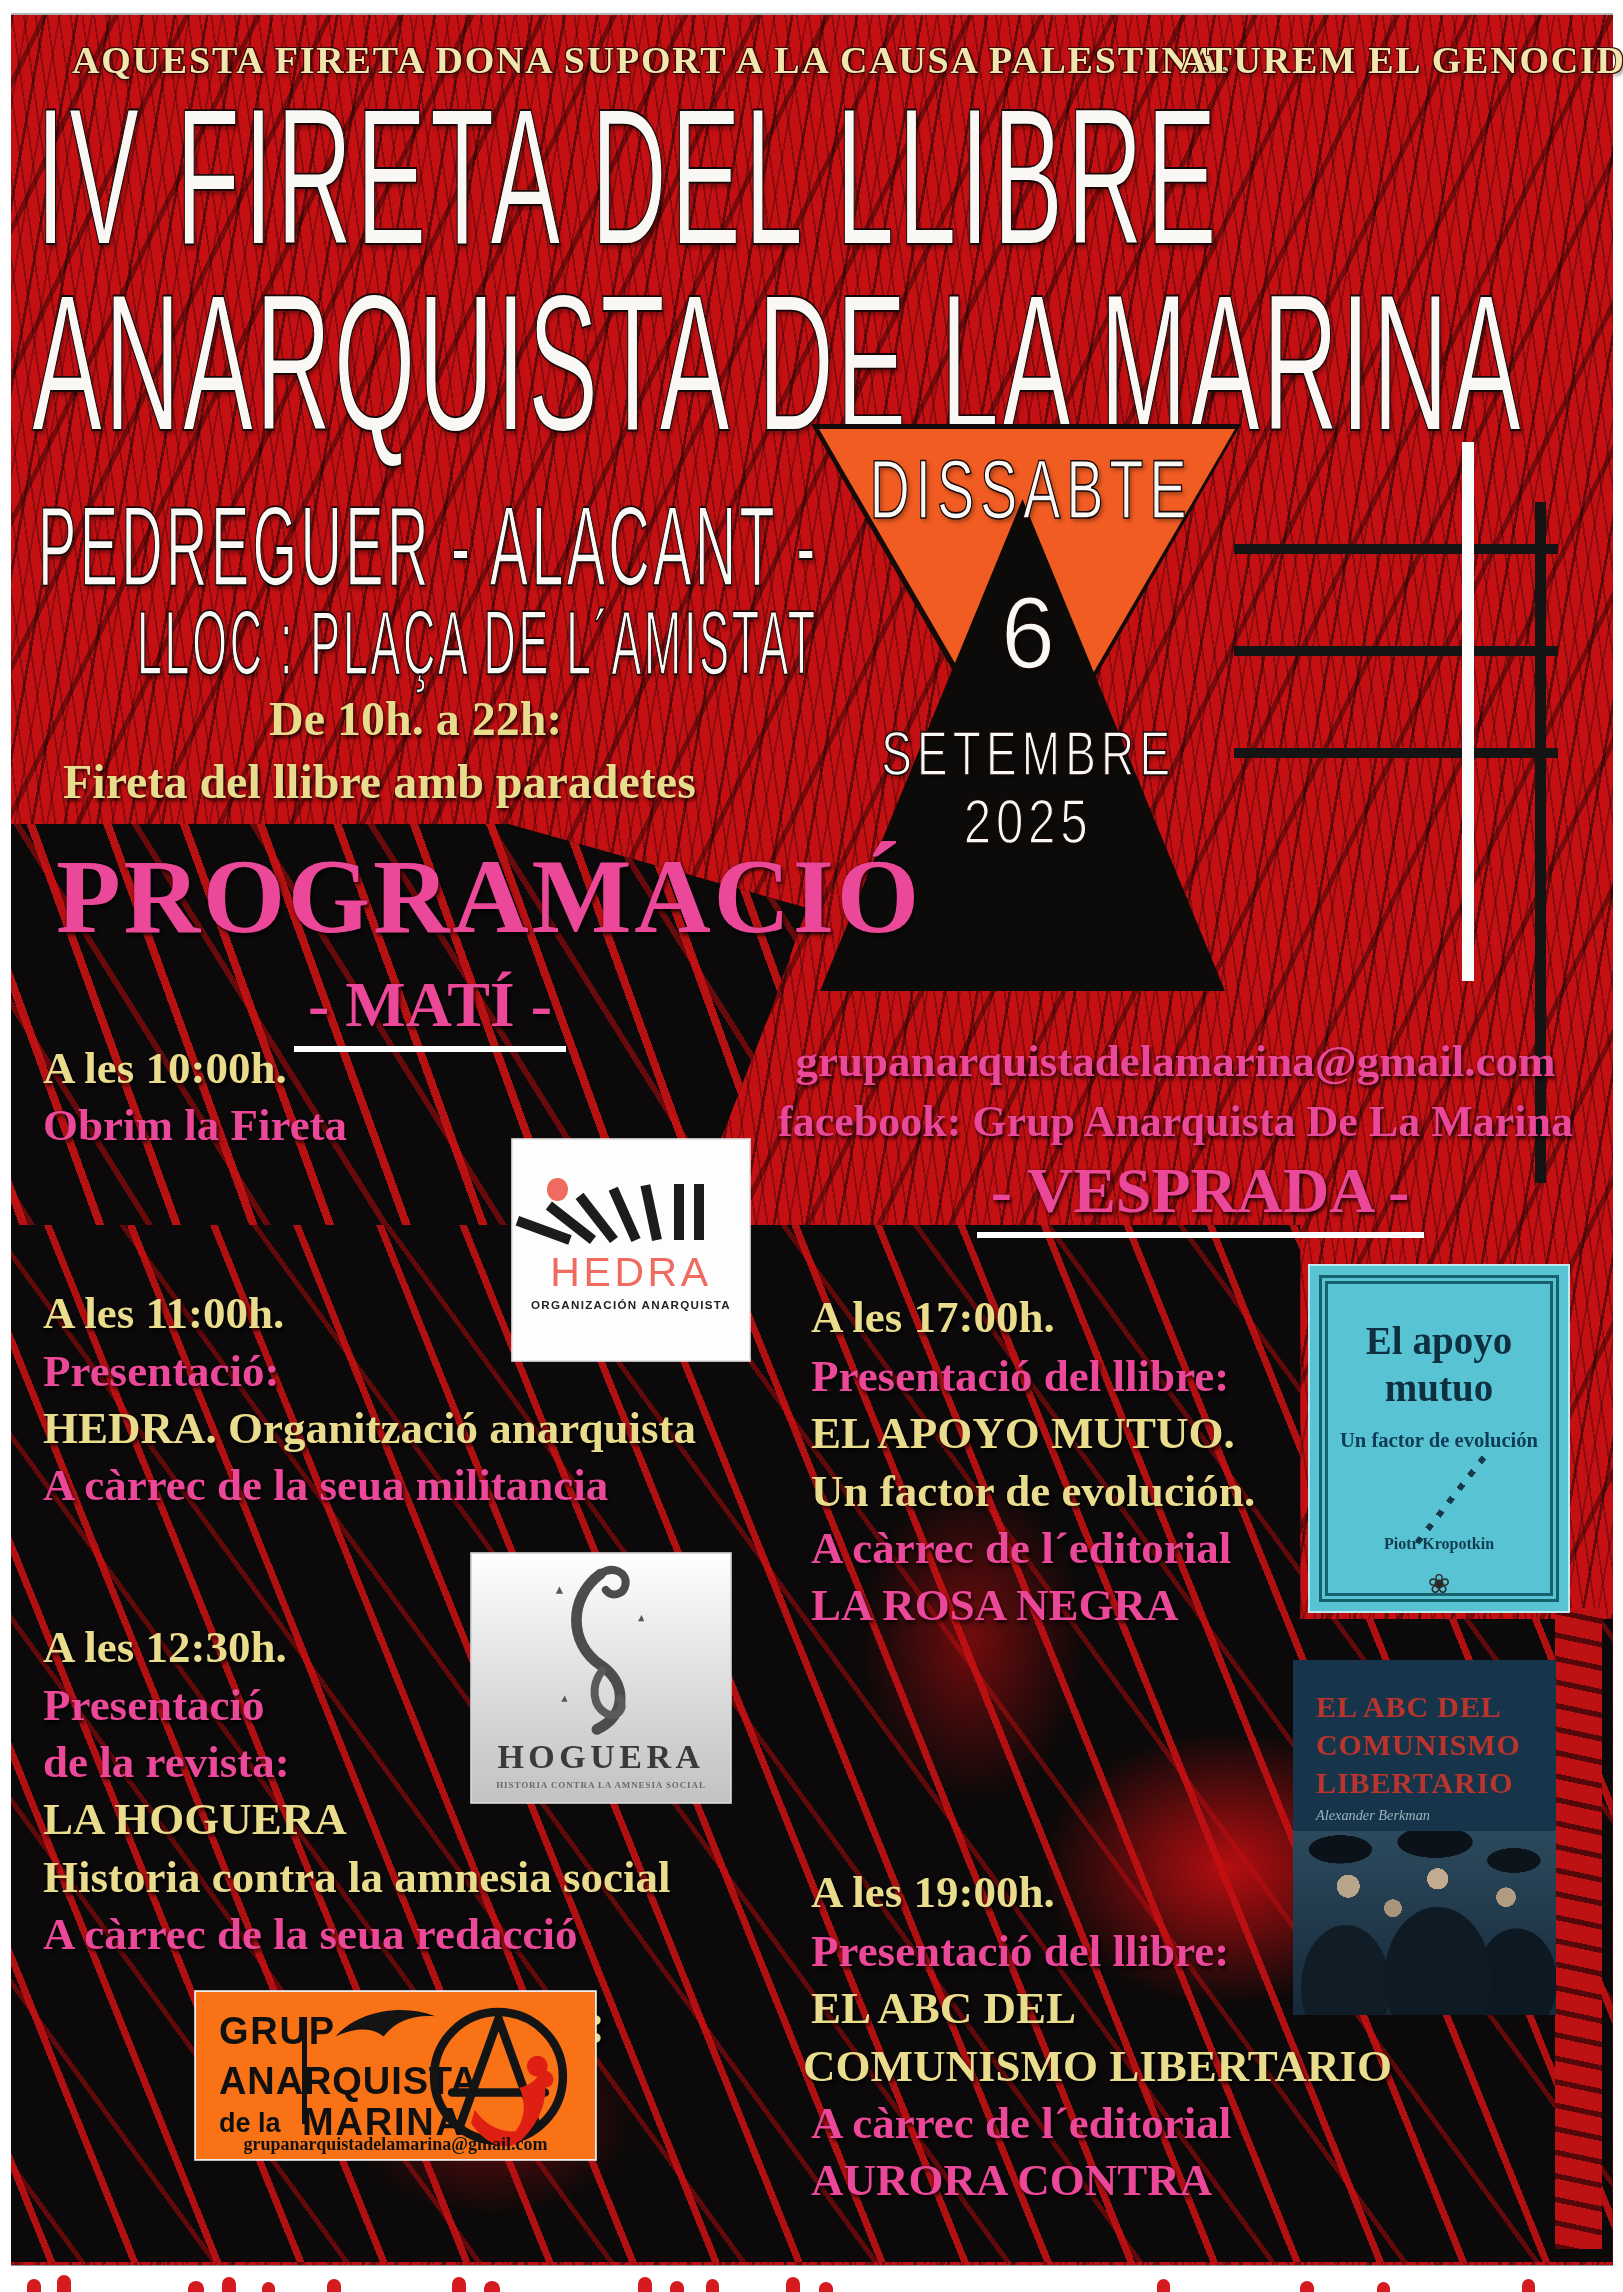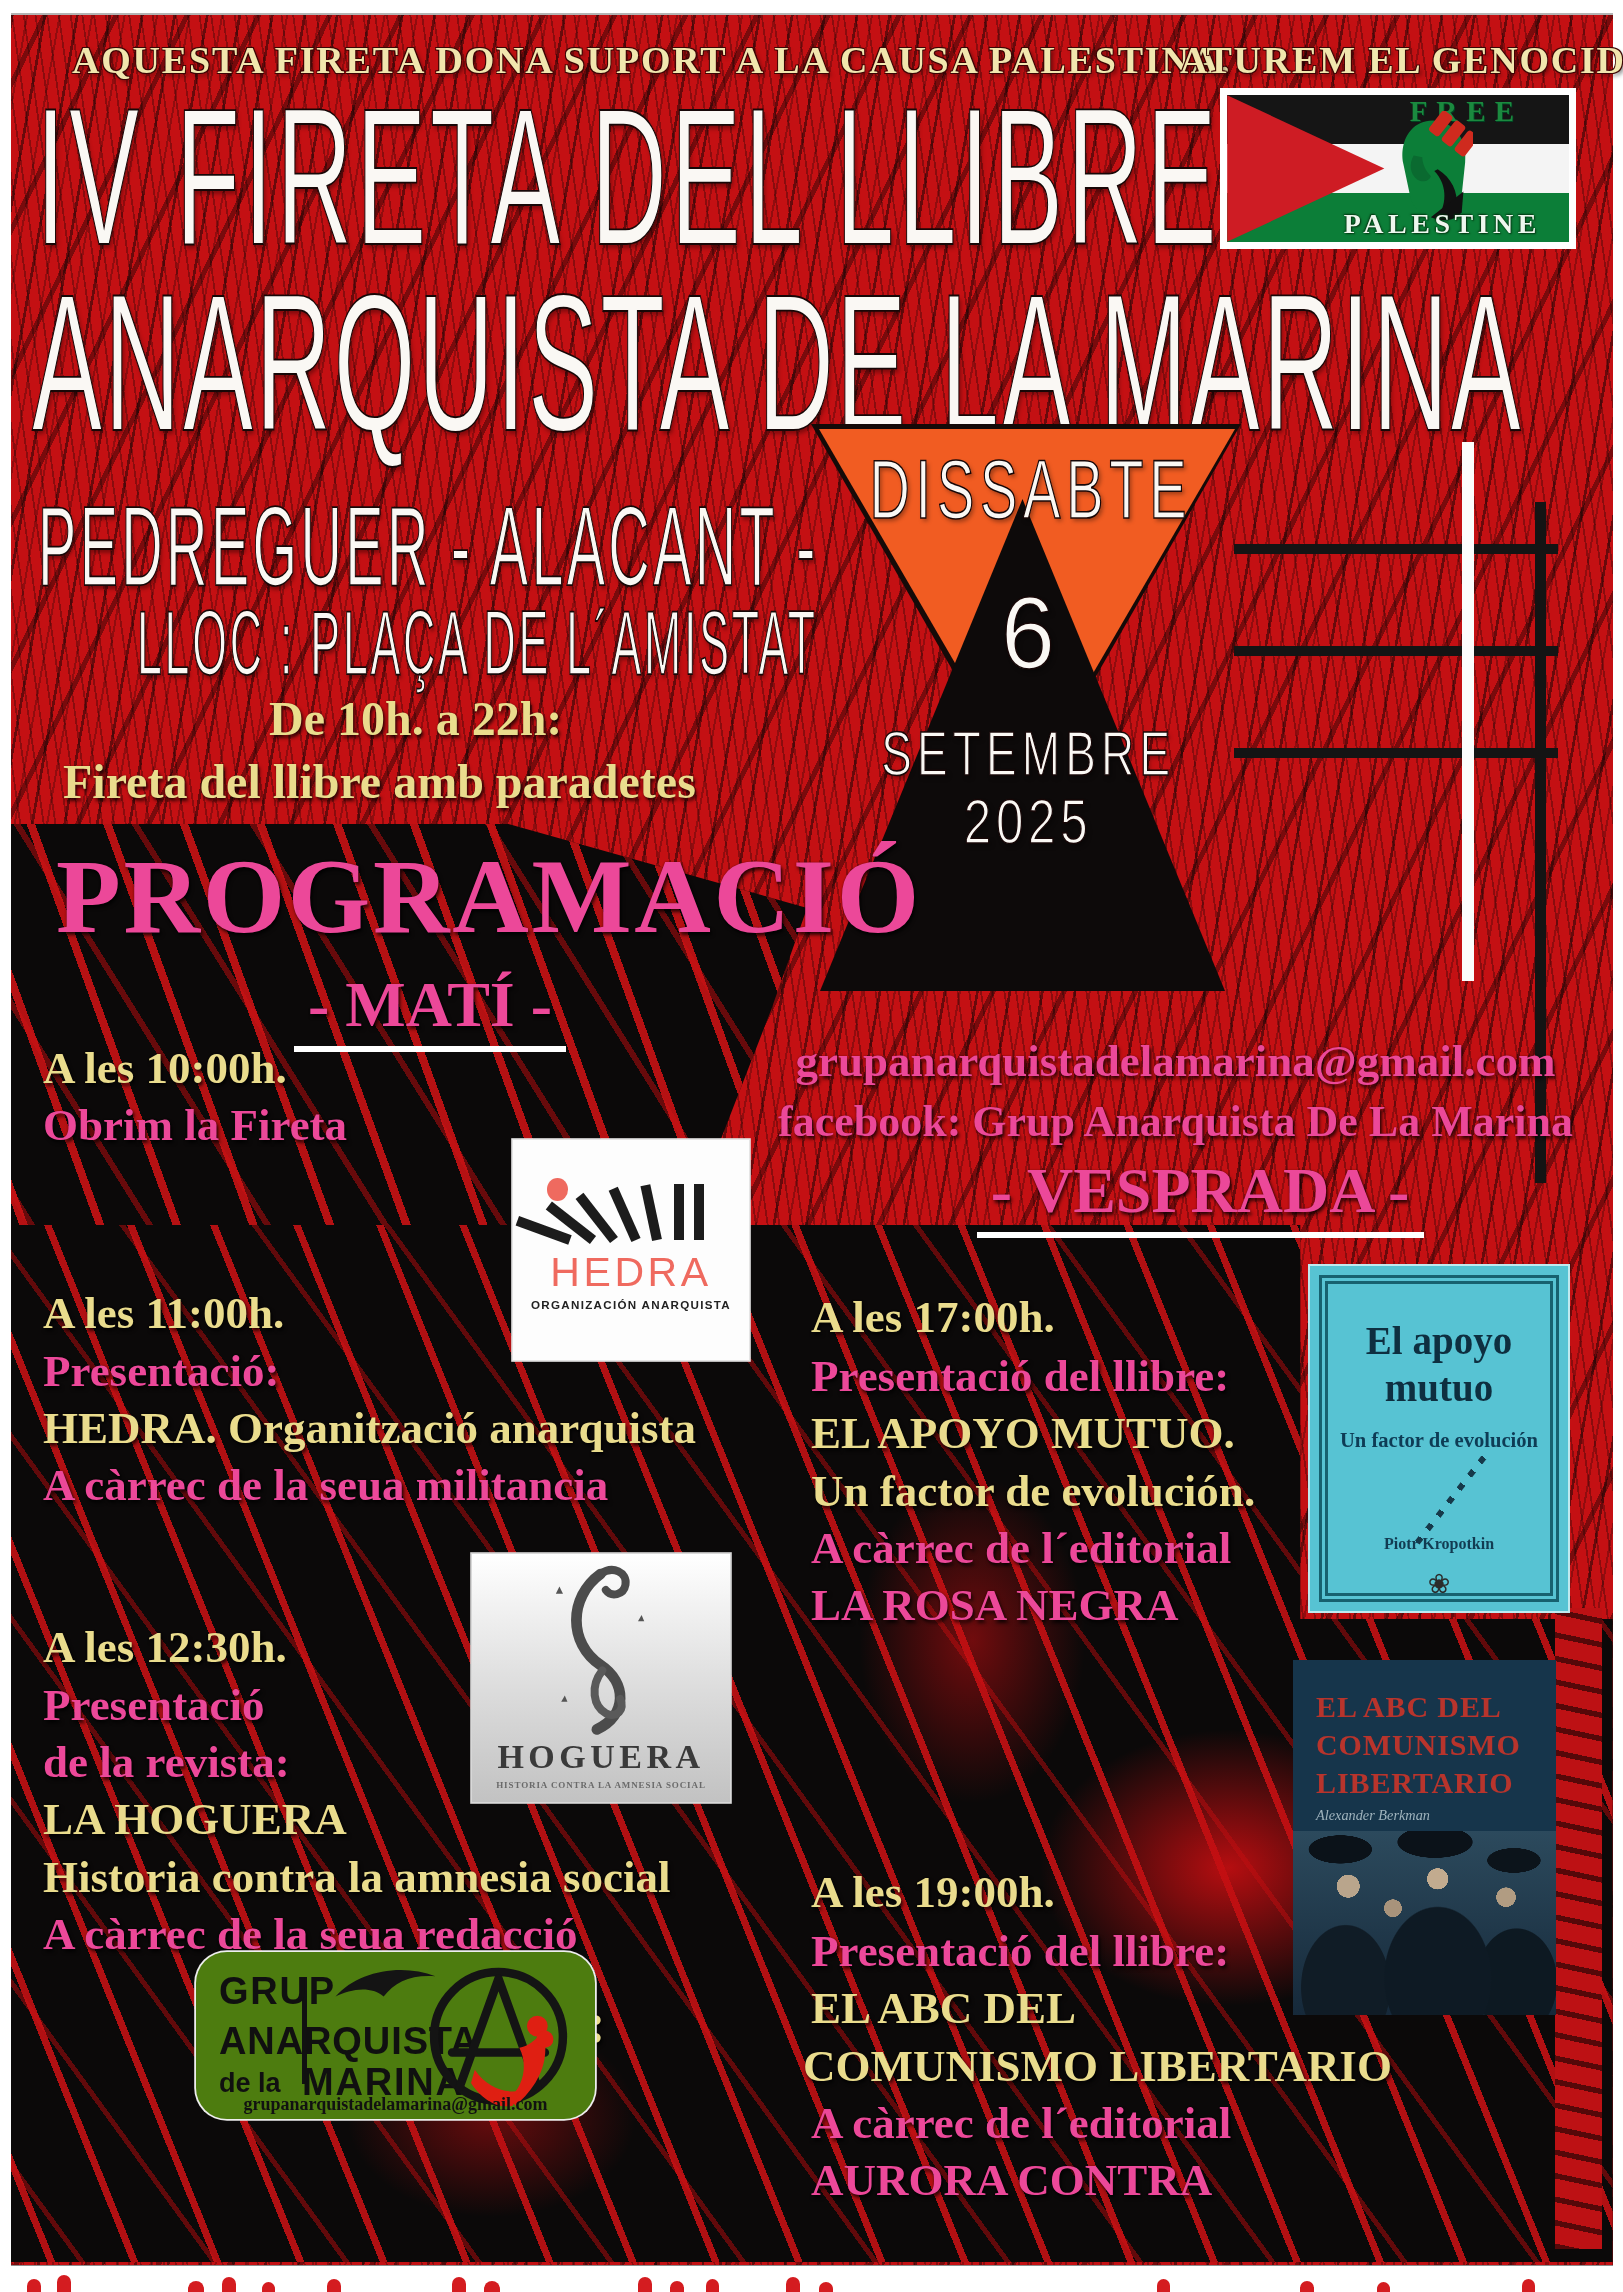--- a/index.html
+++ b/index.html
@@ -73,22 +73,22 @@
   .hedra-name{position:absolute;left:0;right:0;top:109px;text-align:center;font-weight:400;font-size:41px;
     color:#ef6a5f;letter-spacing:3.6px;}
   .hedra-tag{position:absolute;left:0;right:0;top:158px;text-align:center;font-weight:700;font-size:11.6px;
     color:#222;letter-spacing:1.3px;}
   .hoguera{position:absolute;left:472px;top:1554px;width:258px;height:248px;
     background:linear-gradient(180deg,#ffffff,#dcdcdc 55%,#c2c2c2);box-shadow:0 0 0 1.8px #d8d8d8;}
   .hog-name{position:absolute;left:0;right:0;top:184px;text-align:center;font-weight:700;font-size:34px;
     color:#3a3a3a;letter-spacing:4.5px;}
   .hog-tag{position:absolute;left:0;right:0;top:226px;text-align:center;font-weight:700;font-size:9px;
     color:#6a6a6a;letter-spacing:0.9px;}
-  .orglogo{position:absolute;left:196px;top:1952px;width:399px;height:167px;background:#4d7c0f;overflow:hidden;
-    box-shadow:0 0 0 1.8px #eee;border-radius:31px;}
+  .orglogo{position:absolute;left:196px;top:1992px;width:399px;height:167px;background:#f97316;overflow:hidden;
+    box-shadow:0 0 0 1.8px #eee;}
   .orglogo .t{position:absolute;font-family:"Liberation Sans","DejaVu Sans",sans-serif;font-weight:700;color:#101010;}
   .orgmail{position:absolute;left:0;right:0;top:142px;text-align:center;font-weight:700;font-size:18px;color:#111;}
   
   .apoyo{position:absolute;left:1308px;top:1264px;width:262px;height:349px;background:#57c3d3;
     border:2.7px solid #bfe9ef;box-sizing:border-box;}
   .apoyo-frame{position:absolute;inset:9px;border:9.9px double #17616f;}
   .ap-t{position:absolute;left:0;right:0;text-align:center;font-weight:700;color:#0e2f40;}
   .birds{position:absolute;left:85px;top:228px;width:116px;height:6.3px;transform:rotate(-52deg);
     background:repeating-linear-gradient(90deg,#16394a 0 6.3px,transparent 6.3px 17px);}
   .rose{position:absolute;left:0;right:0;bottom:10.7px;text-align:center;font-size:27px;color:#2b2b2b;}
@@ -125,38 +125,20 @@
   <div class="gline" style="left:1234px;top:748px;width:324px;height:9.9px;"></div>
   <div class="gline" style="left:1535px;top:502px;width:10.7px;height:681px;"></div>
   <div class="wline"></div>
 
   <div class="abs bannertxt" style="left:72px;top:38px;">AQUESTA FIRETA DONA SUPORT A LA CAUSA PALESTINA.</div>
   <div class="abs bannertxt" style="left:1180px;top:38px;">ATUREM EL GENOCIDI</div>
 
   <div class="abs" style="left:36px;top:79px;"><span class="cd" style="font-size:150px;letter-spacing:5.4px;transform:scale(0.70,1.30);">IV FIRETA DEL LLIBRE</span></div>
   <div class="abs" style="left:32px;top:265px;"><span class="cd" style="font-size:150px;letter-spacing:3.6px;transform:scale(0.70,1.30);">ANARQUISTA DE LA MARINA</span></div>
 
-  <div class="flag">
-    <div class="flag-body">
-      <div class="flag-tri"></div>
-      <div class="flag-free">FREE</div>
-      <svg class="flag-fist" viewBox="0 0 100 130">
-        <path d="M38 14 C20 22 14 44 18 62 L26 100 C30 116 44 126 58 124 L64 123 C76 120 84 110 86 98 L90 60 C92 40 84 22 68 15 C58 10 47 10 38 14 Z" fill="#0c7e38"></path>
-        <g transform="rotate(38 60 40)">
-          <rect x="38" y="4" width="15" height="30" rx="4" fill="#cf2a1e"></rect>
-          <rect x="57" y="4" width="15" height="30" rx="4" fill="#cf2a1e"></rect>
-          <rect x="76" y="4" width="15" height="30" rx="4" fill="#cf2a1e"></rect>
-        </g>
-        <path d="M30 52 C24 62 26 74 34 80 C40 84 48 82 50 76 C44 70 40 62 40 54 Z" fill="#0a6a30"></path>
-        <path d="M58 68 C74 78 82 94 80 112 L58 125 C70 106 68 84 54 70 Z" fill="#111"></path>
-        <path d="M50 124 L88 94 L86 118 C78 128 64 130 50 124 Z" fill="#101010"></path>
-      </svg>
-      <div class="flag-pal">PALESTINE</div>
-    </div>
-  </div>
 
   <div class="abs" style="left:38px;top:489px;"><span class="cd" style="font-size:91px;letter-spacing:5.4px;transform:scale(0.63,1.25);">PEDREGUER   - ALACANT -</span></div>
   <div class="abs" style="left:118px;top:598px;margin-left:19px;"><span class="cd" style="font-size:72px;letter-spacing:4.5px;transform:scale(0.62,1.25);">LLOC :  PLAÇA DE L´AMISTAT</span></div>
   <div class="abs srf yel" style="left:269px;top:695px;font-size:48px;">De 10h. a 22h:</div>
   <div class="abs srf yel" style="left:63px;top:758px;font-size:48px;">Fireta del llibre amb paradetes</div>
 
   <div class="tri tri-border"></div>
   <div class="tri tri-orange"></div>
   <div class="tri tri-black"></div>
   <div class="abs ctr" style="left:829px;top:448px;width:398px;"><span class="cd" style="font-size:70px;letter-spacing:7.2px;transform:scale(0.80,1.18);">DISSABTE</span></div>

